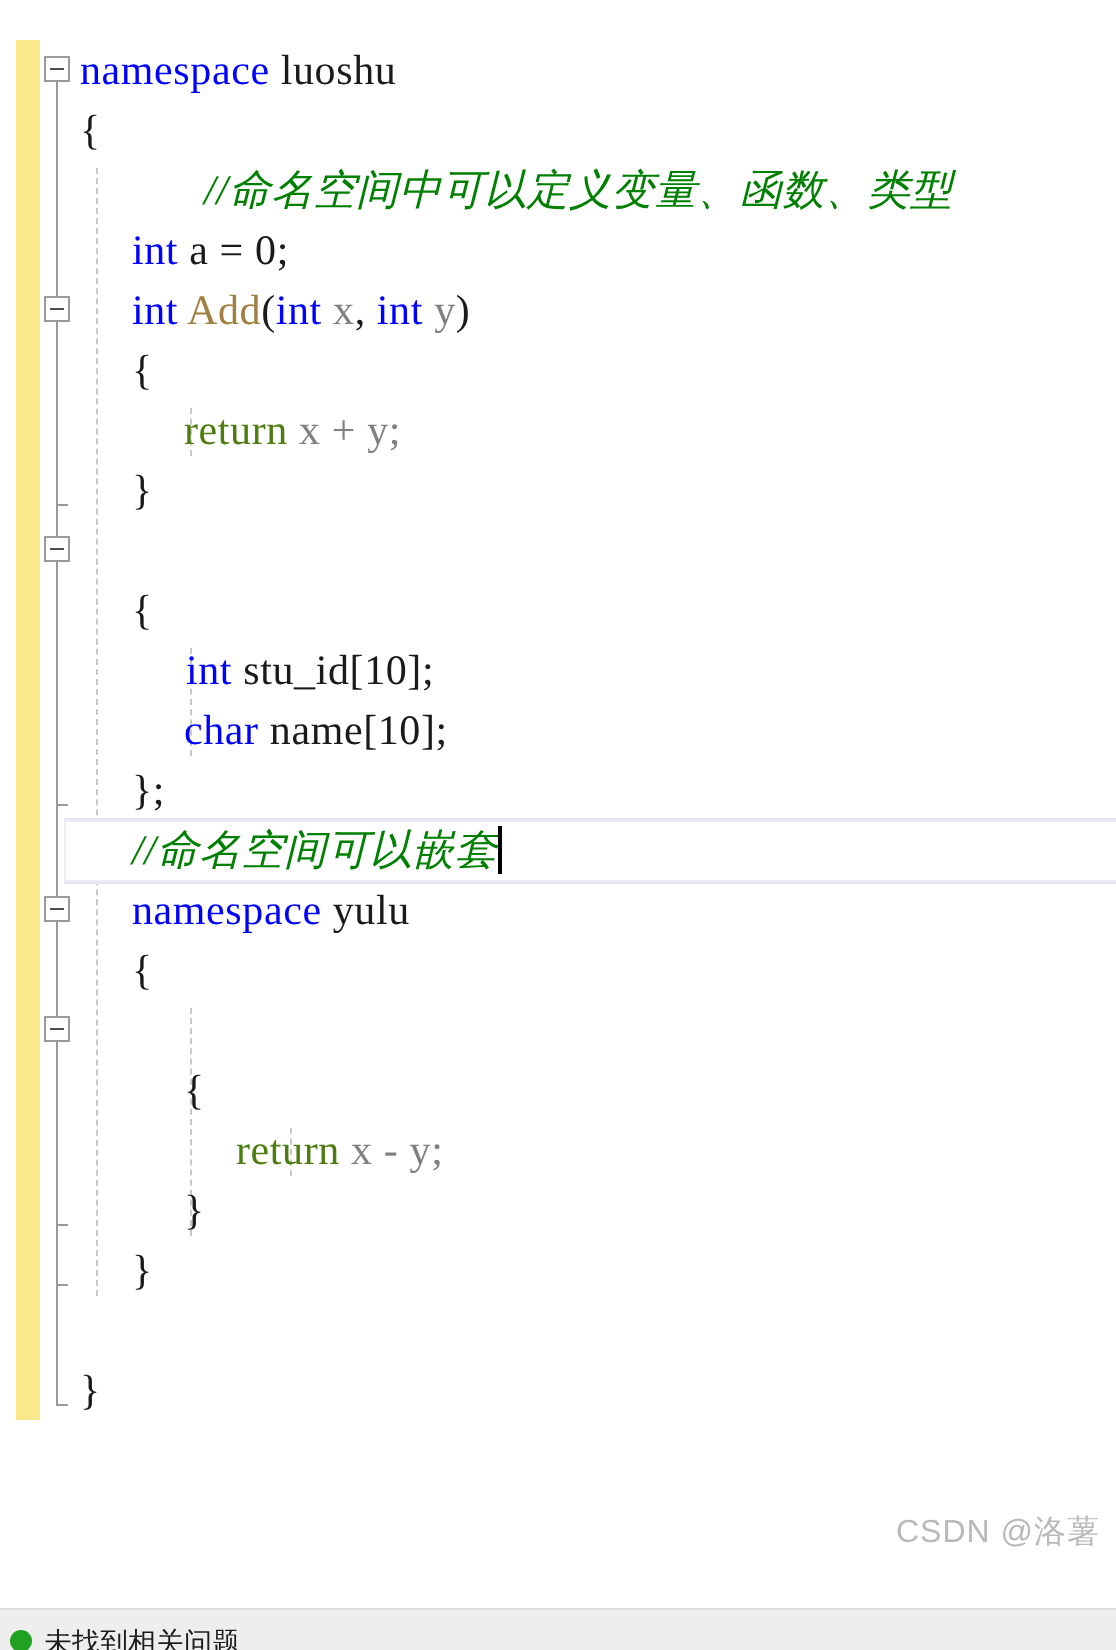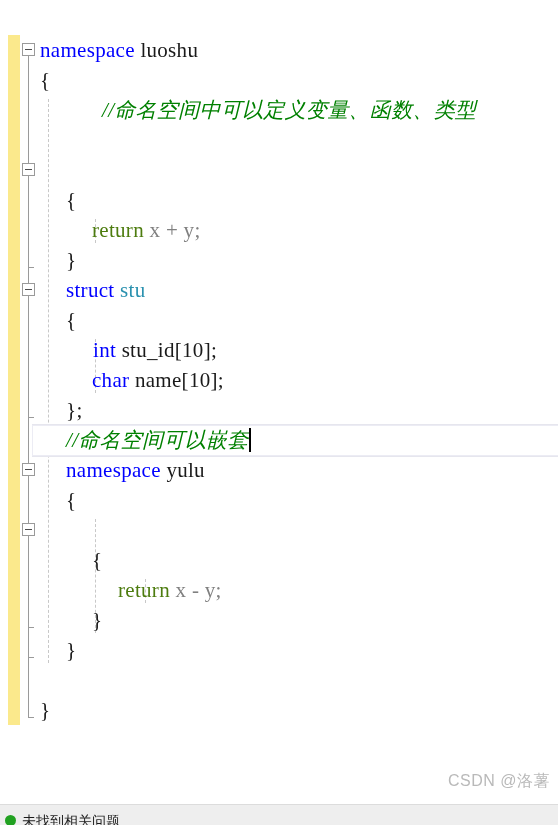--- a/index.html
+++ b/index.html
@@ -9,21 +9,21 @@
   body {
     width: 558px; height: 825px;
     position: relative;
     overflow: hidden;
     font-family: "Liberation Serif", "DejaVu Serif", serif;
   }
 
   
   #editor {
     position: absolute;
-    left: 0; top: 16px;
+    left: 0; top: 1px;
     width: 558px; height: 804px;
     background: #ffffff;
   }
 
   
   .change-bar {
     position: absolute;
     left: 8px;
     width: 12px;
     background: #fbe98c;
@@ -172,24 +172,25 @@
     </div>
   <div class="code-layer" id="codeLayer">
       <div class="indent-guide" style="left: 48px; top: 83px; height: 564px;"></div>
       <div class="indent-guide" style="left: 95px; top: 203px; height: 24px;"></div>
       <div class="indent-guide" style="left: 95px; top: 323px; height: 54px;"></div>
       <div class="indent-guide" style="left: 95px; top: 503px; height: 114px;"></div>
       <div class="indent-guide" style="left: 145px; top: 563px; height: 24px;"></div>
       <div class="line" style="top: 19px; padding-left: 40px;"><span class="kw">namespace</span><span class="pln"> </span><span class="pln">luoshu</span></div>
       <div class="line" style="top: 49px; padding-left: 40px;"><span class="brc">{</span></div>
       <div class="line" style="top: 79px; padding-left: 102px;"><span class="cmt">//命名空间中可以定义变量、函数、类型</span></div>
+      <div class="line" style="top: 109px; padding-left: 66px;"><span class="kw">int</span><span class="pln"> a = </span><span class="num">0</span><span class="pln">;</span></div>
+      <div class="line" style="top: 139px; padding-left: 66px;"><span class="kw">int</span><span class="pln"> </span><span class="fn">Add</span><span class="pln">(</span><span class="kw">int</span><span class="pln"> </span><span class="var">x</span><span class="pln">, </span><span class="kw">int</span><span class="pln"> </span><span class="var">y</span><span class="pln">)</span></div>
       <div class="line" style="top: 169px; padding-left: 66px;"><span class="brc">{</span></div>
       <div class="line" style="top: 199px; padding-left: 92px;"><span class="ctl">return</span><span class="pln"> </span><span class="var">x</span><span class="pln"> </span><span class="var">+</span><span class="pln"> </span><span class="var">y</span><span class="var">;</span></div>
       <div class="line" style="top: 229px; padding-left: 66px;"><span class="brc">}</span></div>
-      <div class="line" style="top: 259px; padding-left: 66px;"><span class="kw">struct</span><span class="pln"> </span><span class="typ">stu</span></div>
       <div class="line" style="top: 289px; padding-left: 66px;"><span class="brc">{</span></div>
       <div class="line" style="top: 319px; padding-left: 93px;"><span class="kw">int</span><span class="pln"> stu_id[</span><span class="num">10</span><span class="pln">];</span></div>
       <div class="line" style="top: 349px; padding-left: 92px;"><span class="kw">char</span><span class="pln"> name[</span><span class="num">10</span><span class="pln">];</span></div>
       <div class="line" style="top: 379px; padding-left: 66px;"><span class="brc">};</span></div>
       <div class="current-line" style="top: 408px;"></div>
       <div class="line" style="top: 409px; padding-left: 66px;"><span class="cmt">//命名空间可以嵌套</span></div>
       <div class="caret" style="top: 412px; height: 24px; left: 248.672px;"></div>
       <div class="line" style="top: 439px; padding-left: 66px;"><span class="kw">namespace</span><span class="pln"> </span><span class="pln">yulu</span></div>
       <div class="line" style="top: 469px; padding-left: 66px;"><span class="brc">{</span></div>
       <div class="line" style="top: 529px; padding-left: 92px;"><span class="brc">{</span></div>

